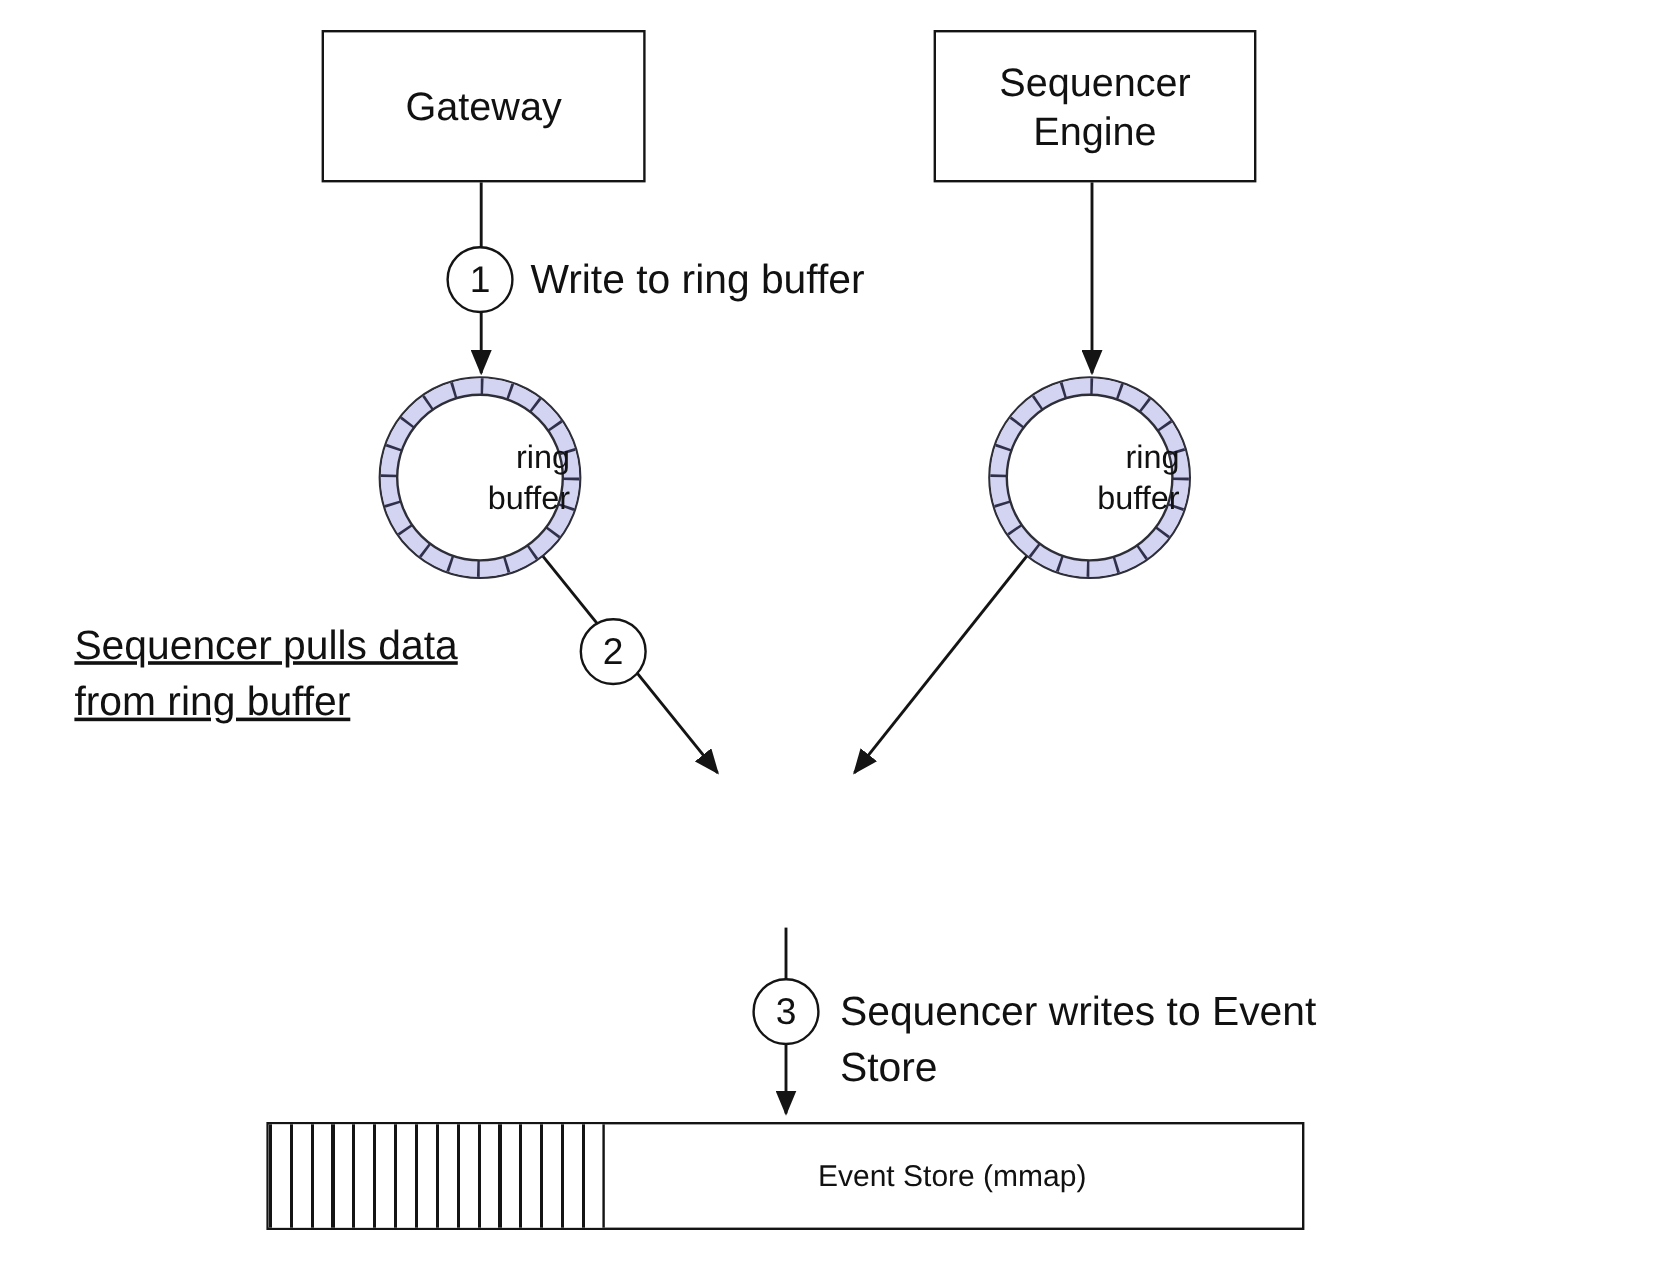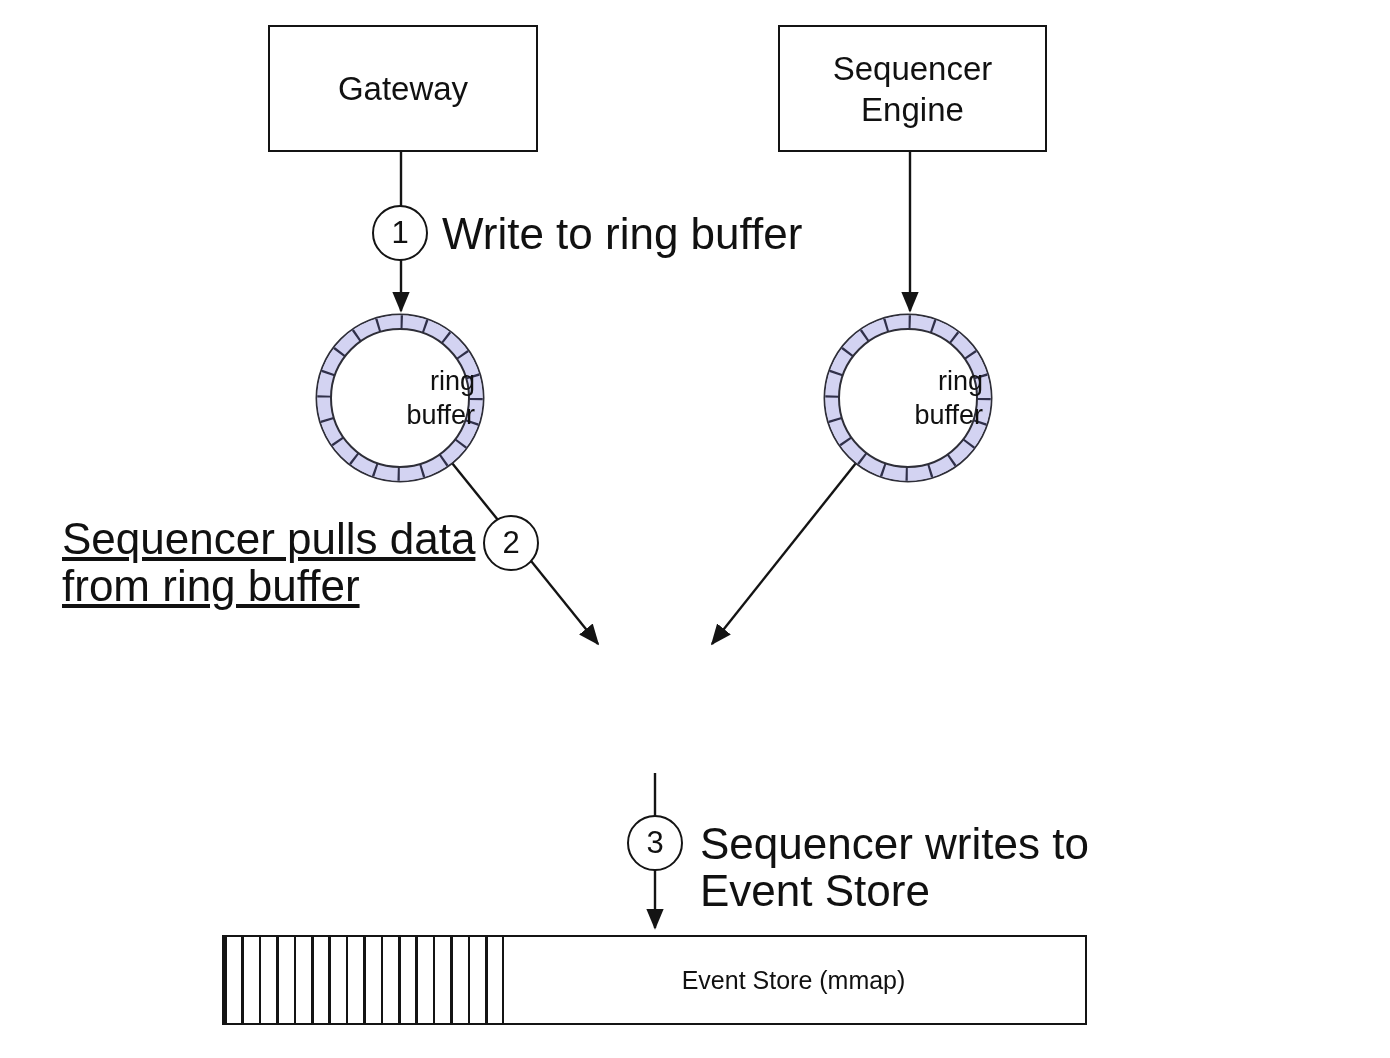--- a/index.html
+++ b/index.html
@@ -50,21 +50,21 @@
     background: #ffffff;
     border: 2.6px solid #141414;
     display: flex;
     align-items: center;
     justify-content: center;
     font-size: 31px;
     z-index: 3;
   }
   .step-label {
     position: absolute;
-    font-size: 44px;
+    font-size: 34px;
     line-height: 47px;
     z-index: 2;
   }
   .step-label.centered { text-align: left; text-decoration: underline; }
   .event-store {
     position: absolute;
     left: 222px; top: 935px;
     width: 865px; height: 90px;
     box-sizing: border-box;
     background: #ffffff;

